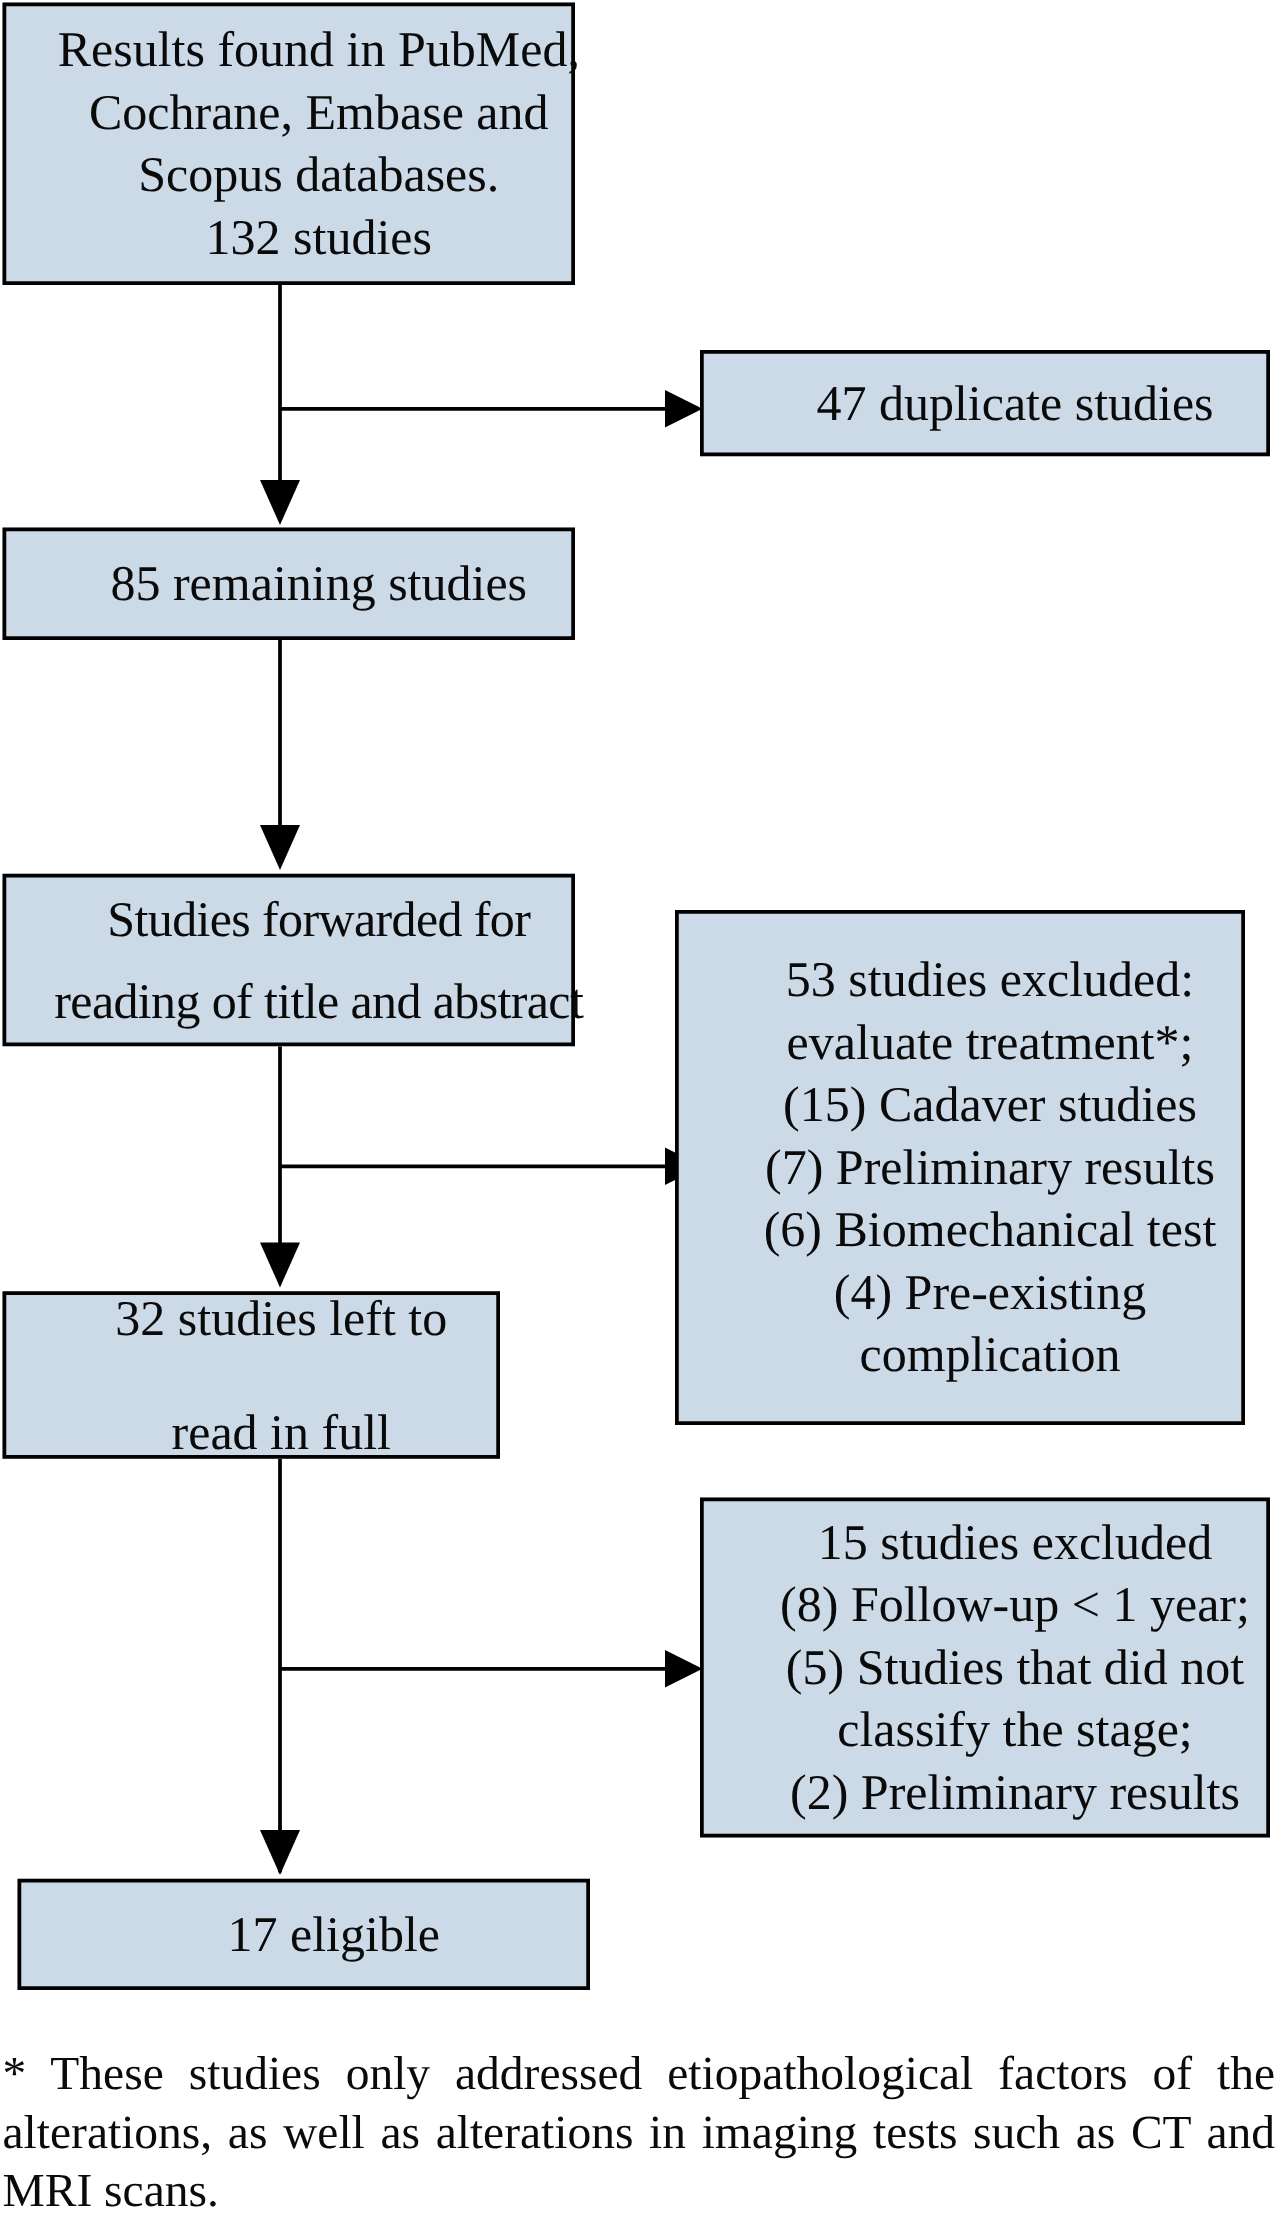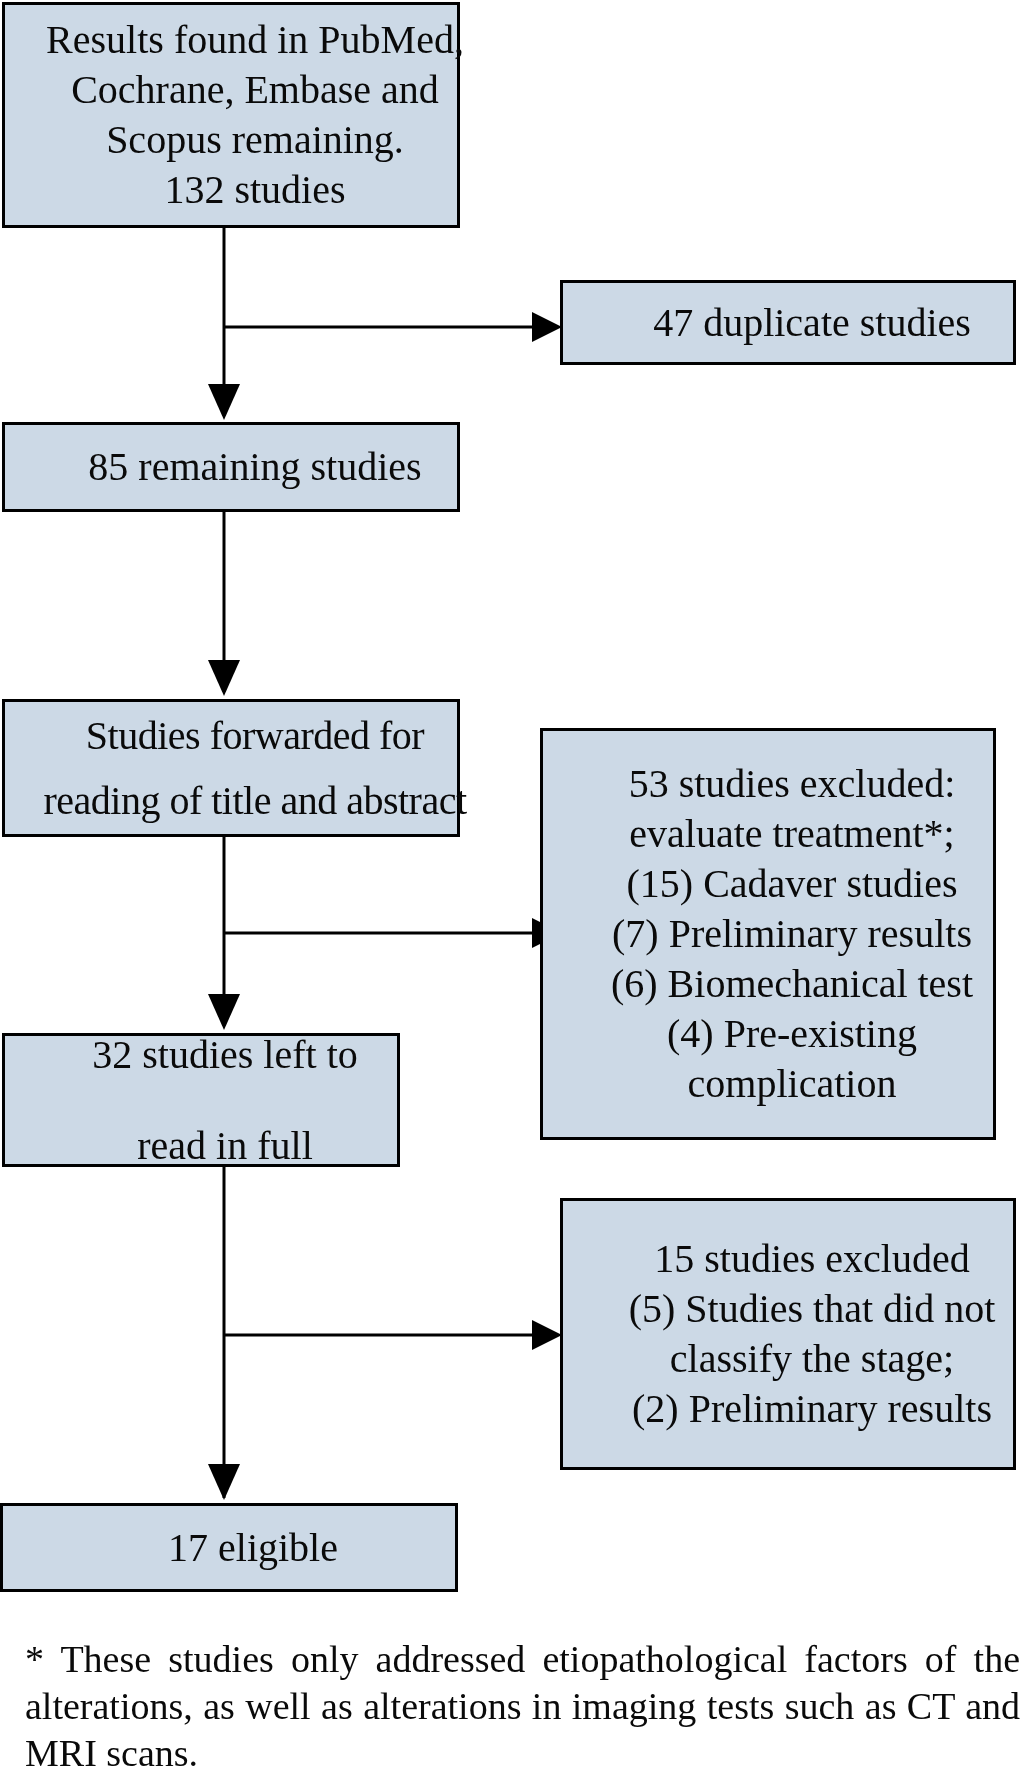--- a/index.html
+++ b/index.html
@@ -55,34 +55,33 @@
   .flowbox .tline {
     white-space: nowrap;
   }
   #box-identified     { left: 2px;   top: 2px;    width: 458px; height: 226px; }
   #box-duplicates     { left: 560px; top: 280px;  width: 456px; height: 85px;  }
   #box-remaining      { left: 2px;   top: 422px;  width: 458px; height: 90px;  }
   #box-title-abstract { left: 2px;   top: 699px;  width: 458px; height: 138px; letter-spacing: -0.5px; gap: 15px; }
   #box-excluded-53    { left: 540px; top: 728px;  width: 456px; height: 412px; }
   #box-full-text      { left: 2px;   top: 1033px; width: 398px; height: 134px; gap: 41px; }
   #box-excluded-15    { left: 560px; top: 1198px; width: 456px; height: 272px; }
-  #box-eligible       { left: 0;   top: 1503px; width: 458px; height: 89px;  }
+  #box-eligible       { left: 14px;   top: 1503px; width: 458px; height: 89px;  }
   .footnote {
     position: absolute;
     z-index: 1;
     left: 2px;
     top: 1636px;
     width: 1018px;
     font-size: 38px;
     line-height: 47px;
   }
   .footnote .fline {
     text-align: justify;
     text-align-last: justify;
-    margin-left: 23px;
   }
   .footnote .fline.last {
     text-align: left;
     text-align-last: left;
   }
 </style>
 </head>
 <body>
 
 <div class="canvas">
@@ -107,21 +106,21 @@
     <line x1="224" y1="1167" x2="224" y2="1498"></line>
     <polygon points="208,1464 240,1464 224,1500"></polygon>
 
     <line x1="224" y1="1335" x2="534" y2="1335"></line>
     <polygon points="532,1320 532,1350 562,1335"></polygon>
   </svg>
 
   <div id="box-identified" class="flowbox">
     <div class="tline">Results found in PubMed,</div>
     <div class="tline">Cochrane, Embase and</div>
-    <div class="tline">Scopus remaining.</div>
+    <div class="tline">Scopus databases.</div>
     <div class="tline">132 studies</div>
   </div>
 
   <div id="box-duplicates" class="flowbox">
     <div class="tline">47 duplicate studies</div>
   </div>
 
   <div id="box-remaining" class="flowbox">
     <div class="tline">85 remaining studies</div>
   </div>
@@ -141,20 +140,21 @@
     <div class="tline">complication</div>
   </div>
 
   <div id="box-full-text" class="flowbox">
     <div class="tline">32 studies left to</div>
     <div class="tline">read in full</div>
   </div>
 
   <div id="box-excluded-15" class="flowbox">
     <div class="tline">15 studies excluded</div>
+    <div class="tline">(8) Follow-up &lt; 1 year;</div>
     <div class="tline">(5) Studies that did not</div>
     <div class="tline">classify the stage;</div>
     <div class="tline">(2) Preliminary results</div>
   </div>
 
   <div id="box-eligible" class="flowbox">
     <div class="tline">17 eligible</div>
   </div>
 
   <div class="footnote">

